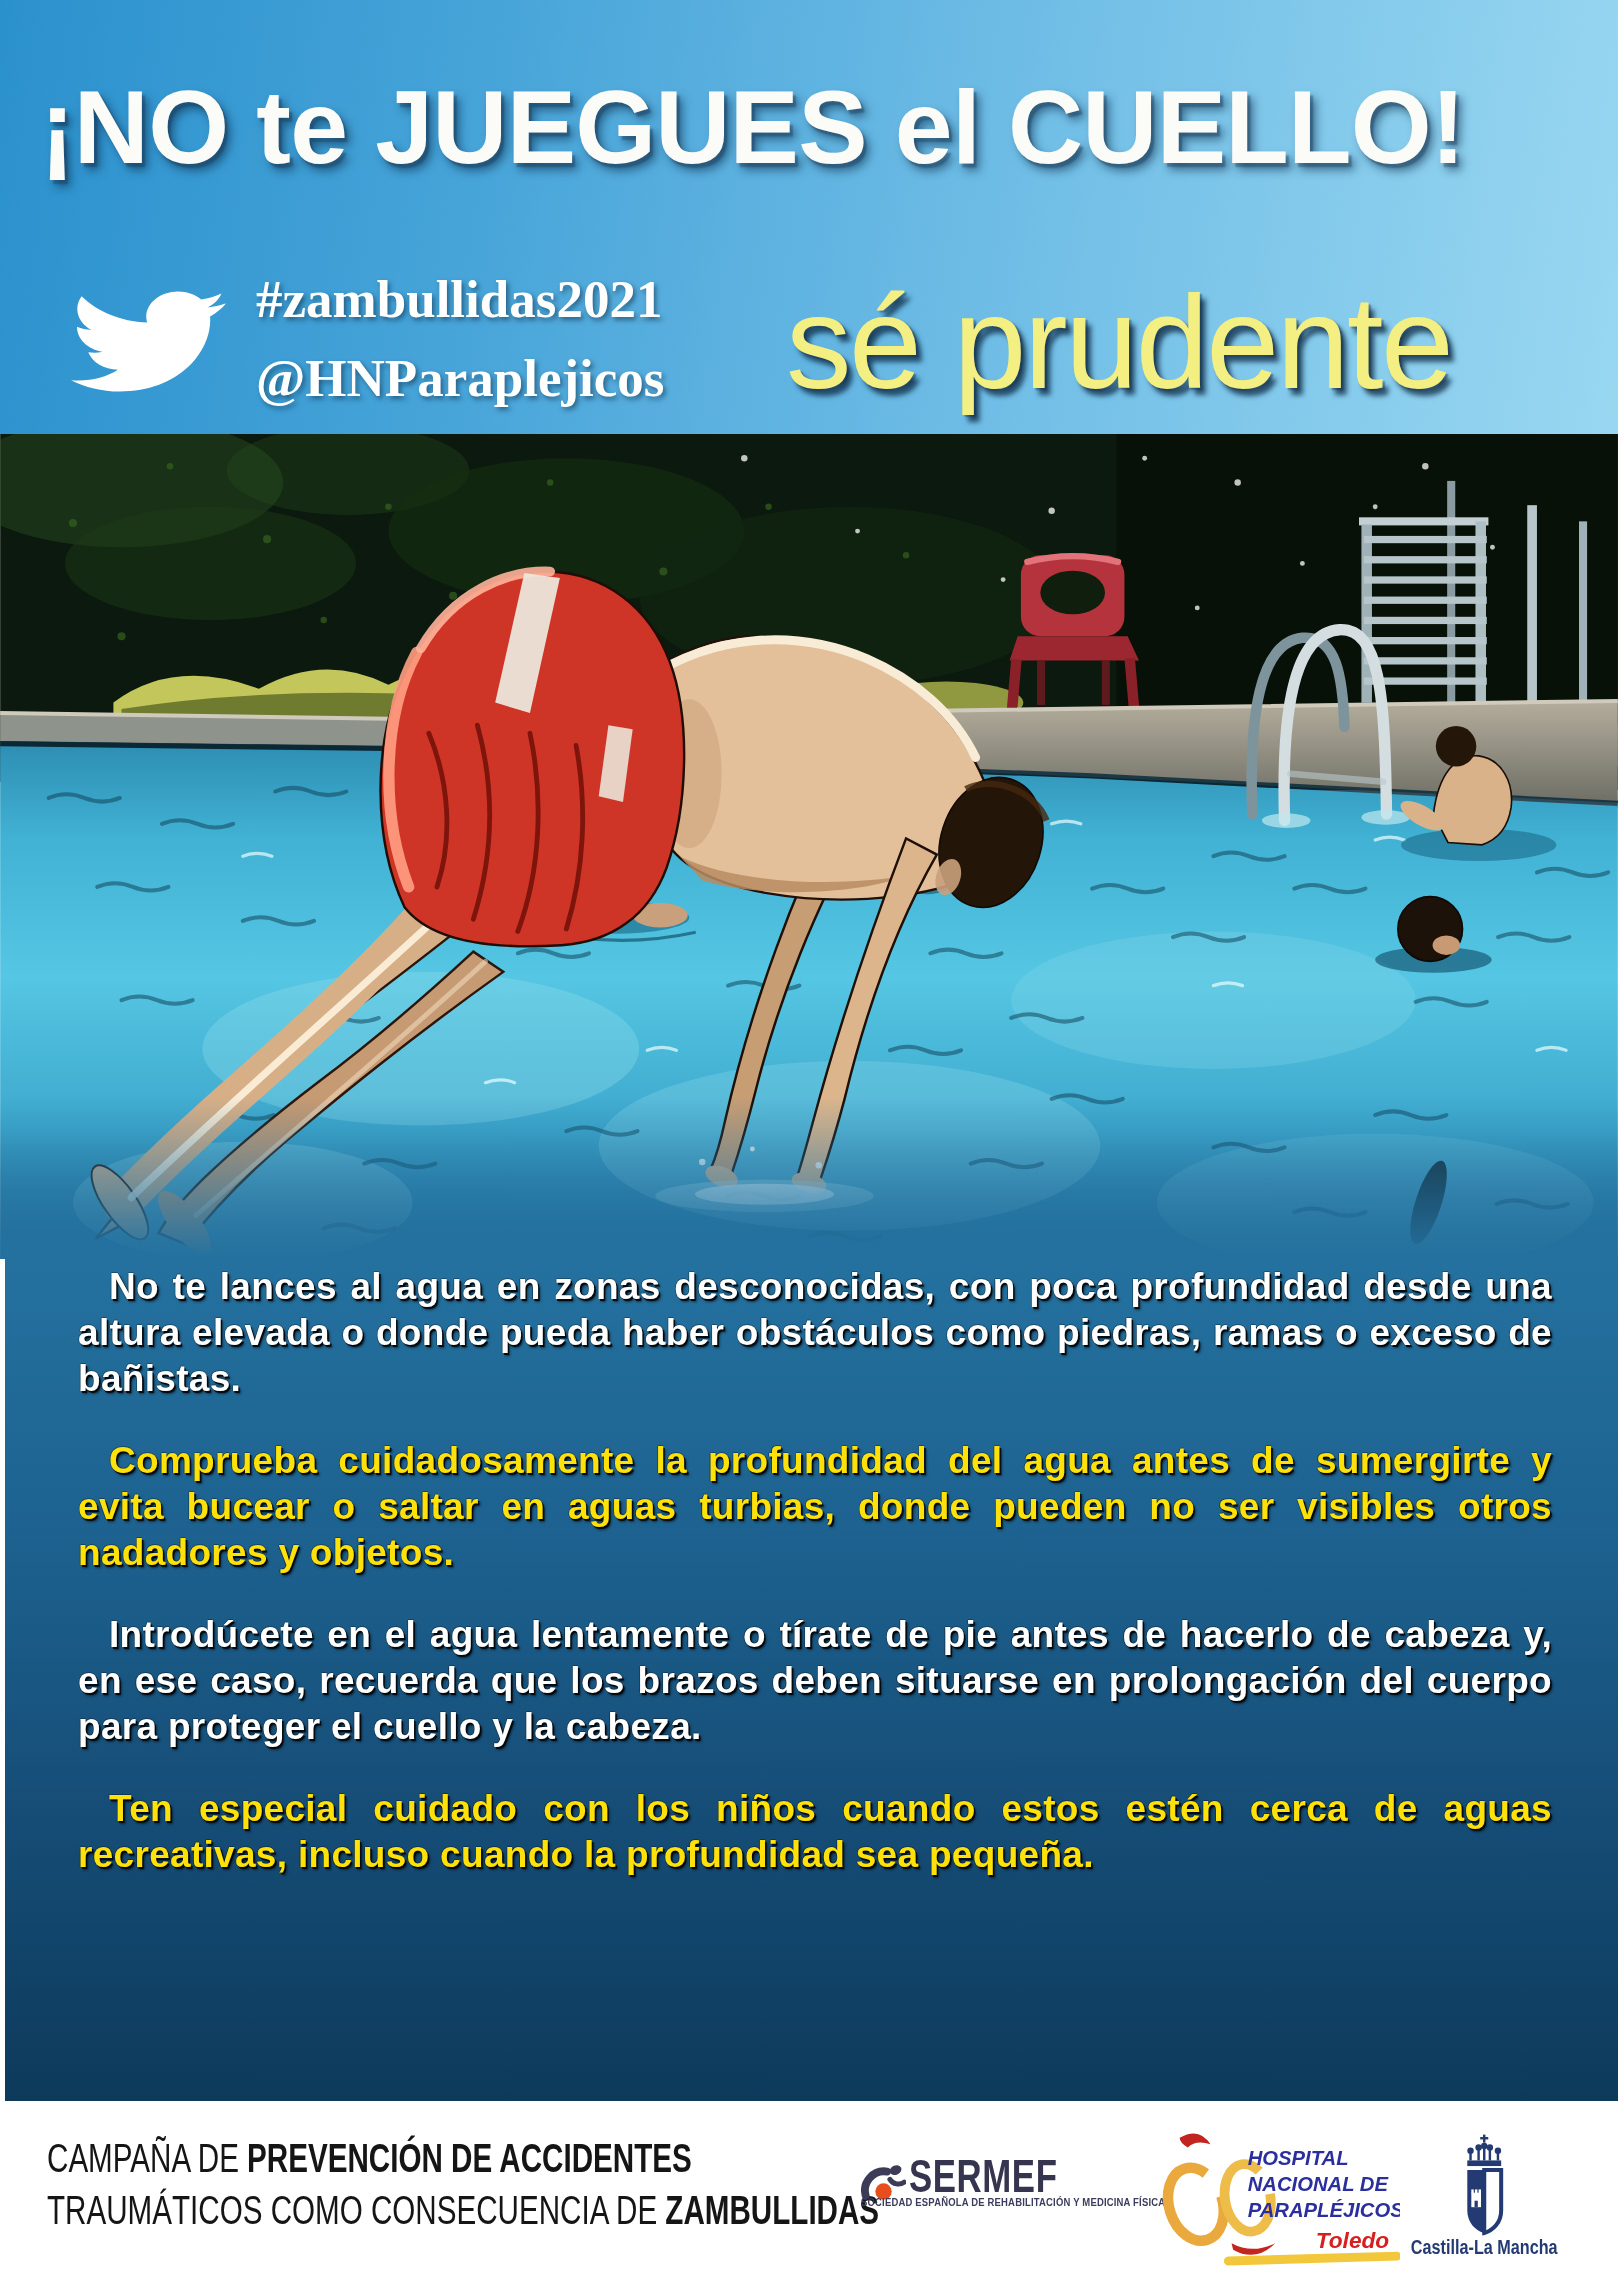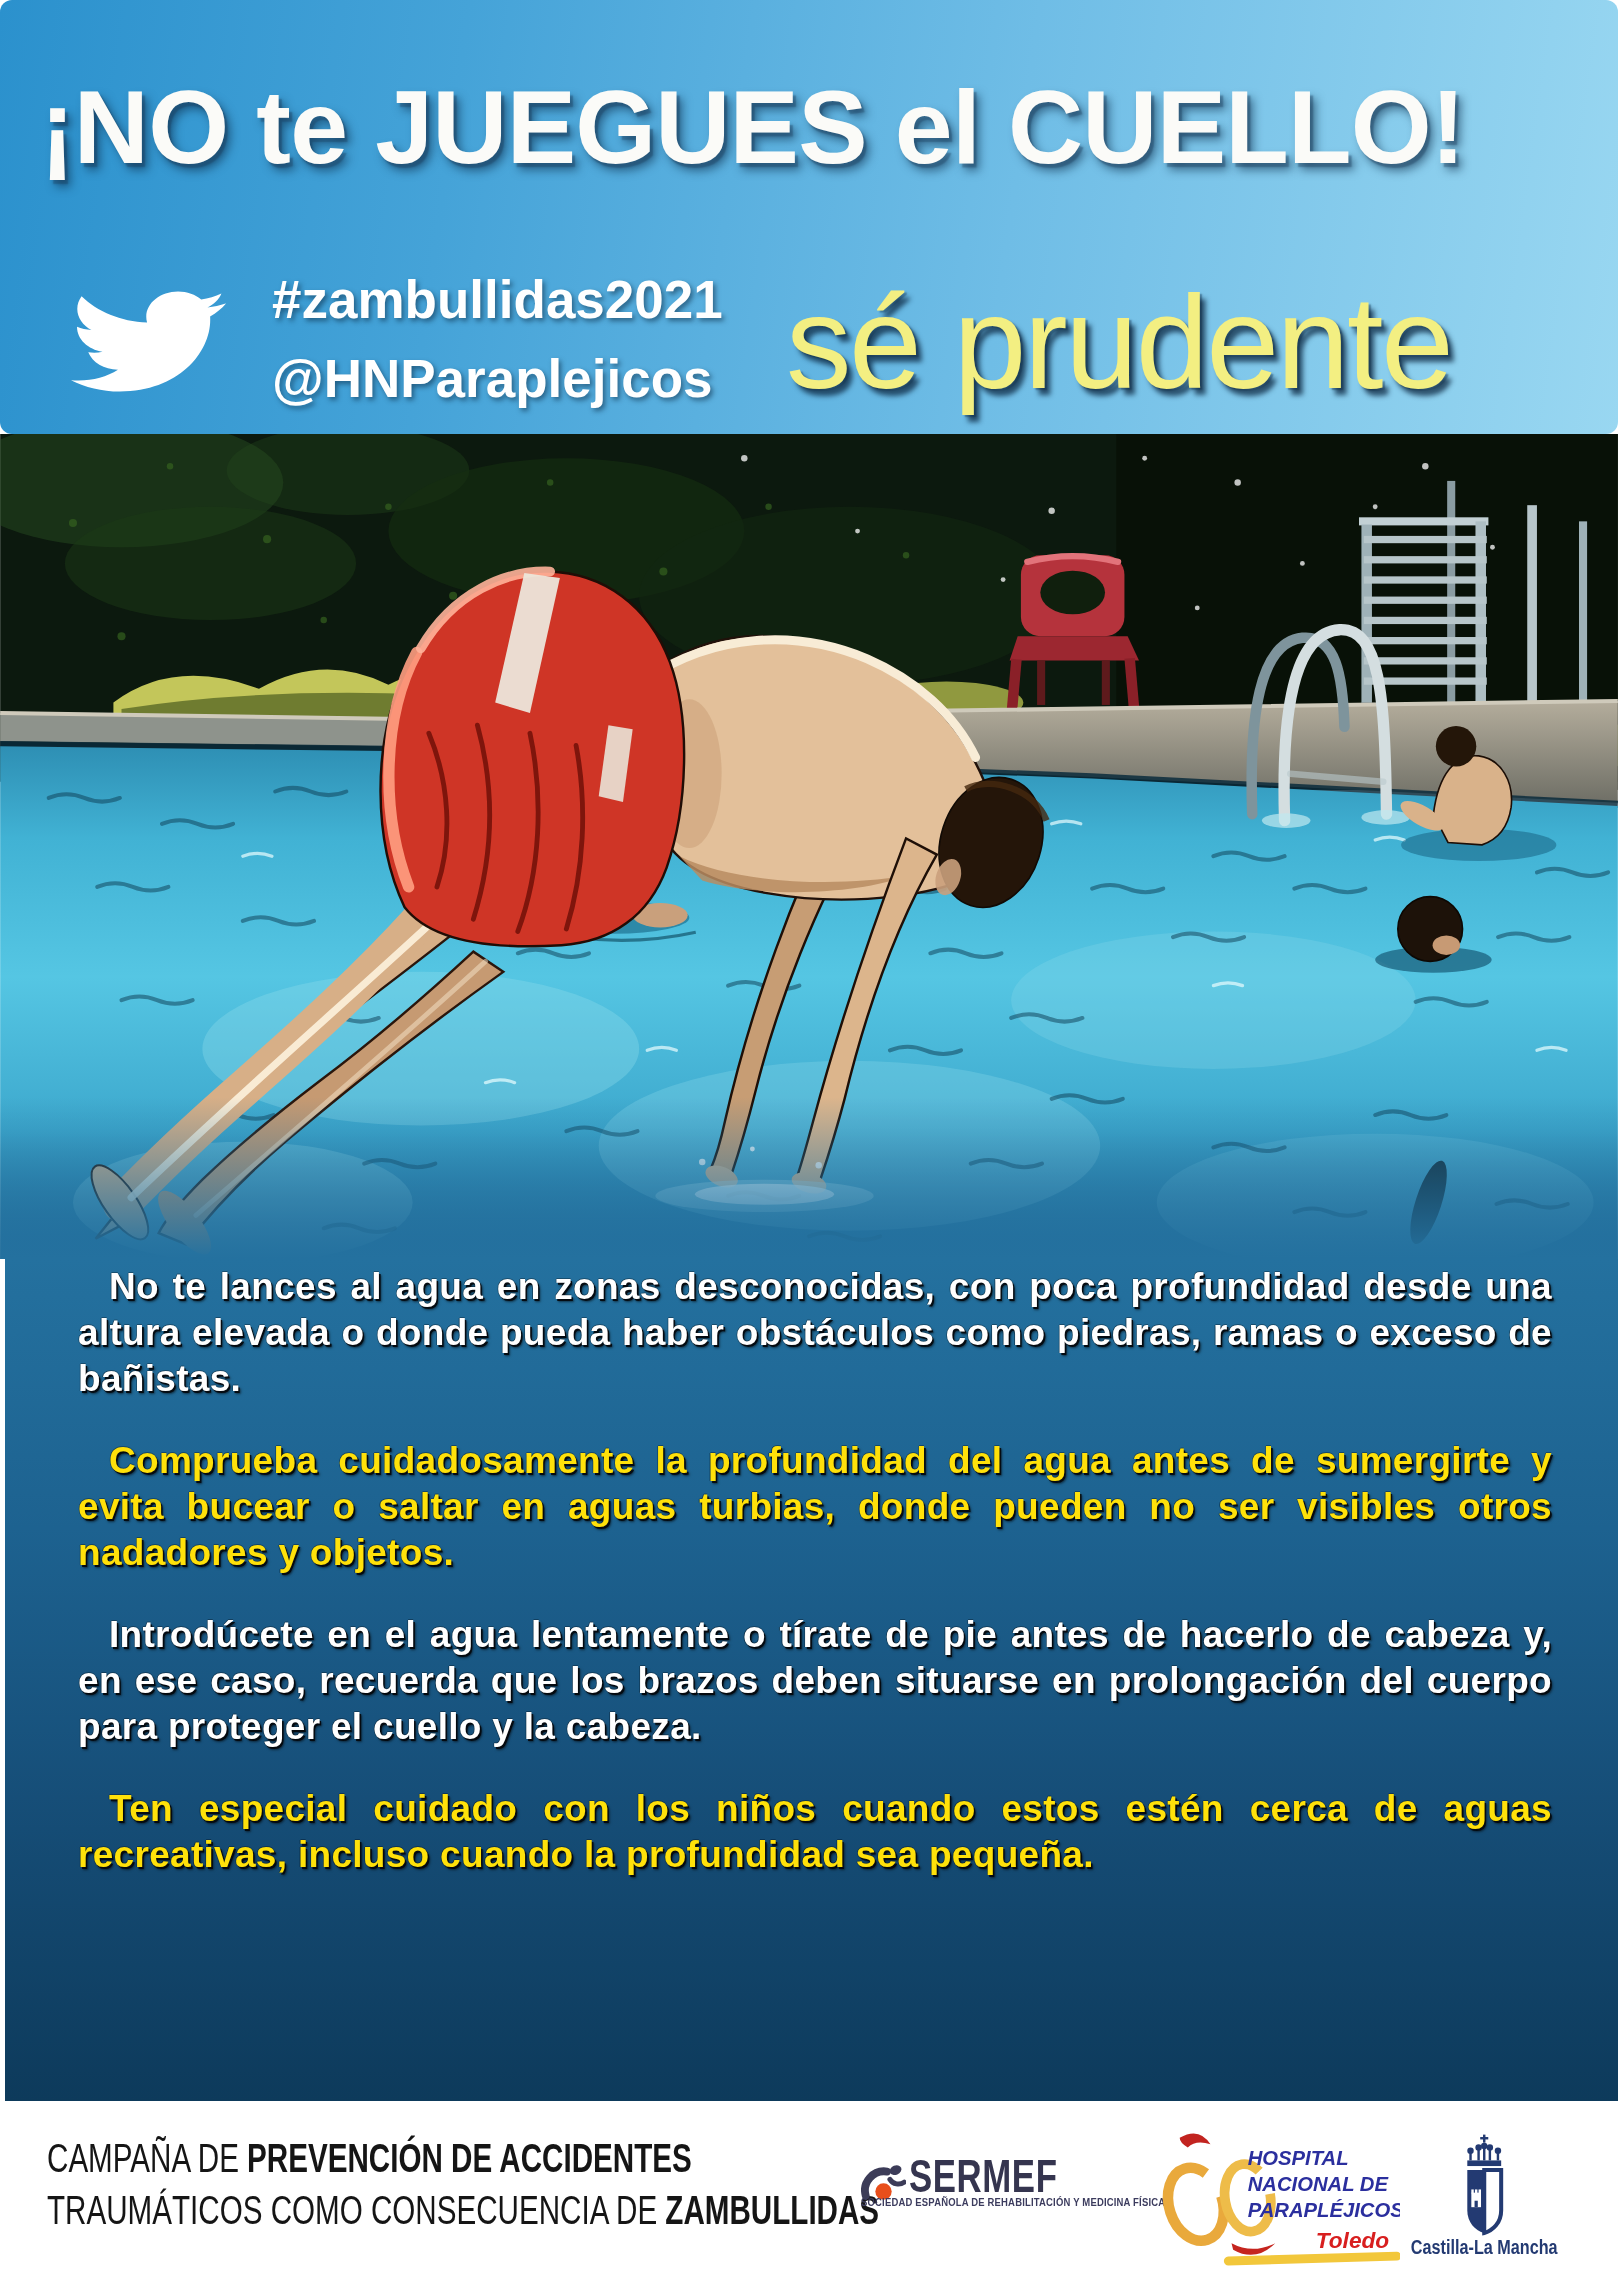--- a/index.html
+++ b/index.html
@@ -4,30 +4,29 @@
 <style>
   html,body{margin:0;padding:0;background:#ffffff;}
   .poster{
     position:relative;width:1618px;height:2284px;overflow:hidden;
     font-family:"Liberation Sans",sans-serif;
   }
   
   .header{
     position:absolute;left:0;top:0;width:1618px;height:434px;
     background:linear-gradient(98deg,#2b91cd 0%,#45a3d8 28%,#6fbde6 62%,#99d7f1 100%);
-    border-radius:12px;
   }
   .title{
     position:absolute;left:40px;top:68px;width:1553px;margin:0;
     font-size:104px;font-weight:700;letter-spacing:-0.8px;color:#fbfbf8;white-space:nowrap;
     text-shadow:3.2px 4px 1.6px rgba(25,55,85,.40),5.7px 7.3px 9.7px rgba(10,40,70,.55);
   }
   .social{position:absolute;left:71px;top:273px;width:728px;height:154px;}
   .bird{position:absolute;left:0;top:6.5px;width:155px;height:123px;}
-  .social-lines{position:absolute;left:201px;top:-13px;}
+  .social-lines{position:absolute;left:185px;top:-13px;font-family:Liberation Serif, serif;}
   .social-text{
     display:block;font-size:53px;font-weight:700;color:#ffffff;line-height:79px;white-space:nowrap;
     text-shadow:2.4px 3.2px 4.9px rgba(10,40,65,.55);
   }
   .slogan{
     position:absolute;left:770px;top:251px;margin:16px;
     font-size:131px;font-weight:400;letter-spacing:-2.4px;color:#f3ef82;white-space:nowrap;
     text-shadow:5.7px 6.5px 5.7px rgba(10,35,60,.72),2.4px 2.4px 1.6px rgba(20,50,80,.45);
   }
   

